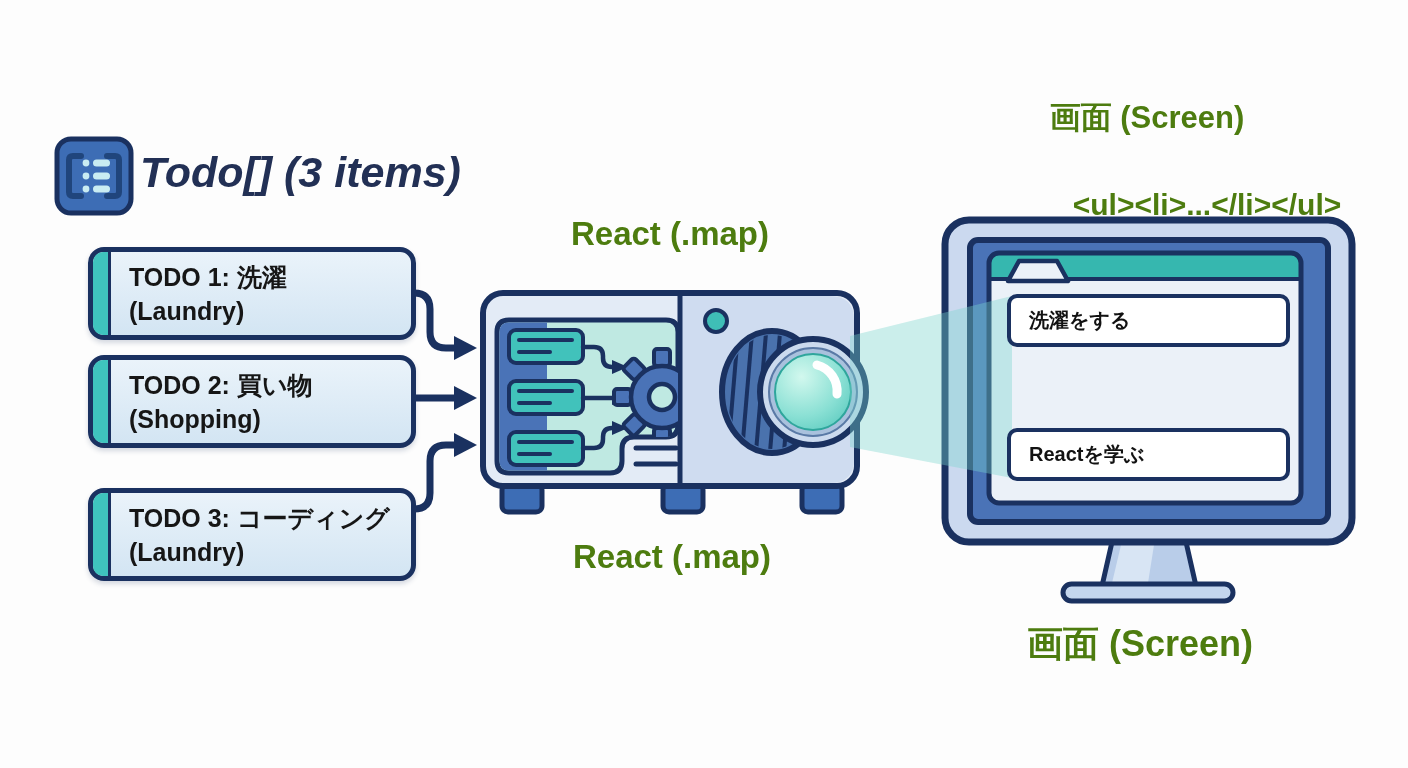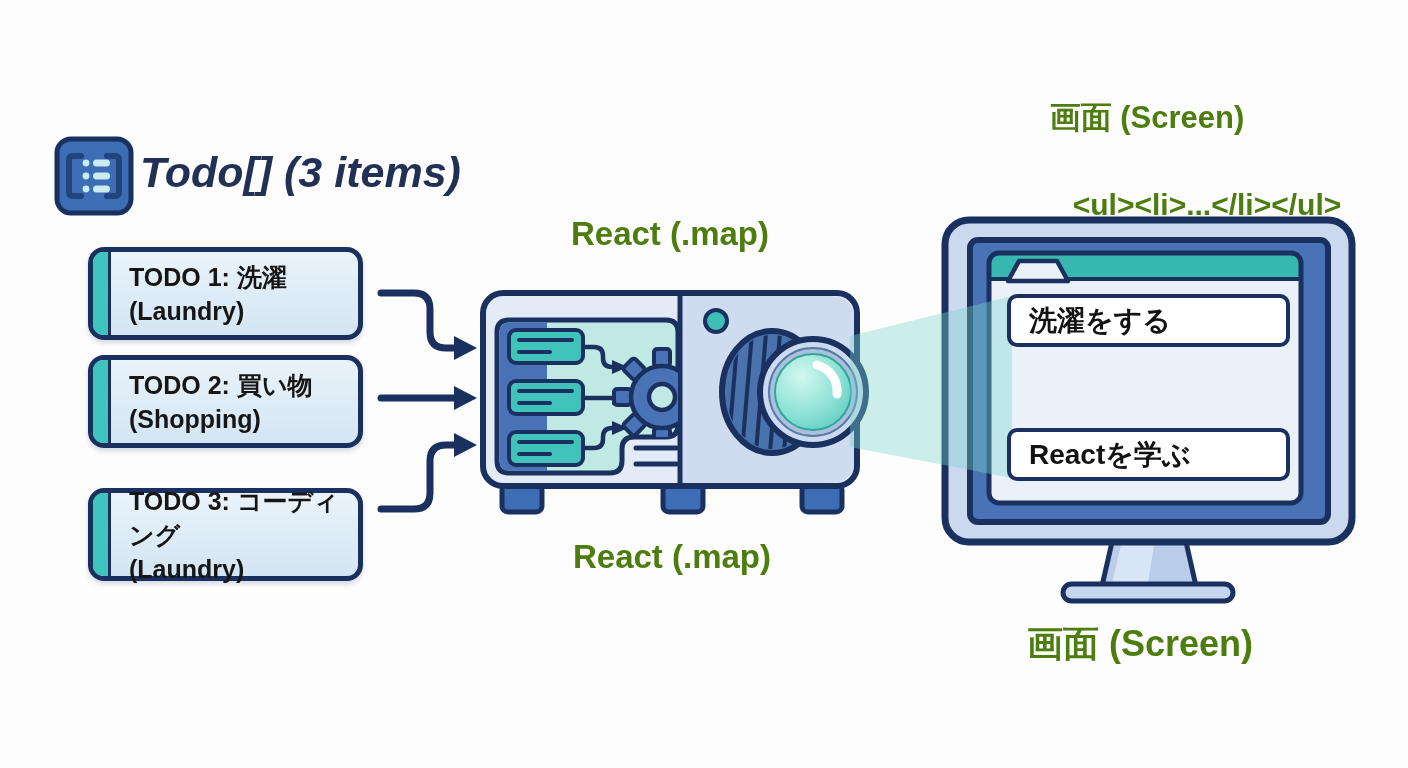--- a/index.html
+++ b/index.html
@@ -8,33 +8,33 @@
   .art{position:absolute;left:0;top:0;width:1408px;height:768px;}
   .lbl{position:absolute;font-weight:bold;color:#4d7c0f;white-space:nowrap;}
   .lbl.center{transform:translateX(-50%);}
   .lbl-todo-title{left:140px;top:148px;font-size:43px;color:#223055;font-style:italic;}
   .lbl-react-top{left:670px;top:215px;font-size:33px;}
   .lbl-react-bottom{left:672px;top:538px;font-size:33px;}
   .lbl-screen-top{left:1147px;top:97px;font-size:31px;}
   .lbl-markup{left:1207px;top:152px;font-size:30px;margin-top:36px;}
   .lbl-screen-bottom{left:1140px;top:620px;font-size:36px;}
 
-  .todo-box{position:absolute;left:88px;width:275px;height:93px;box-sizing:border-box;
+  .todo-box{position:absolute;left:88px;width:328px;height:93px;box-sizing:border-box;
             border:5px solid #1a3160;border-radius:16px;
             background:linear-gradient(180deg,#eaf3fa,#d3e5f3);
             box-shadow:0 3px 5px rgba(26,49,96,.18);display:flex;align-items:center;}
   .tb1{top:247px}.tb2{top:355px}.tb3{top:488px}
   .todo-accent{position:absolute;left:0;top:0;bottom:0;width:15px;background:#3fc4be;
                border-right:3px solid #1a3160;border-top-left-radius:10px;border-bottom-left-radius:10px;}
   .todo-text{padding-left:36px;font-size:25px;font-weight:bold;color:#161616;line-height:34px;}
 
   .scr-item{position:absolute;left:1007px;width:283px;height:53px;box-sizing:border-box;
             border:4px solid #1a3160;border-radius:10px;background:#ffffff;
             display:flex;align-items:center;padding-left:18px;
-            font-size:28px;font-weight:bold;color:#121212;white-space:nowrap;}
+            font-size:20px;font-weight:bold;color:#121212;white-space:nowrap;}
   .si1{top:294px}.si2{top:362px}.si3{top:428px}
 </style>
 </head>
 <body>
 
 <div class="canvas">
 
   <svg class="art" viewBox="0 0 1408 768">
     <defs>
       <radialGradient id="glassGrad" cx="0.35" cy="0.3" r="0.95">

